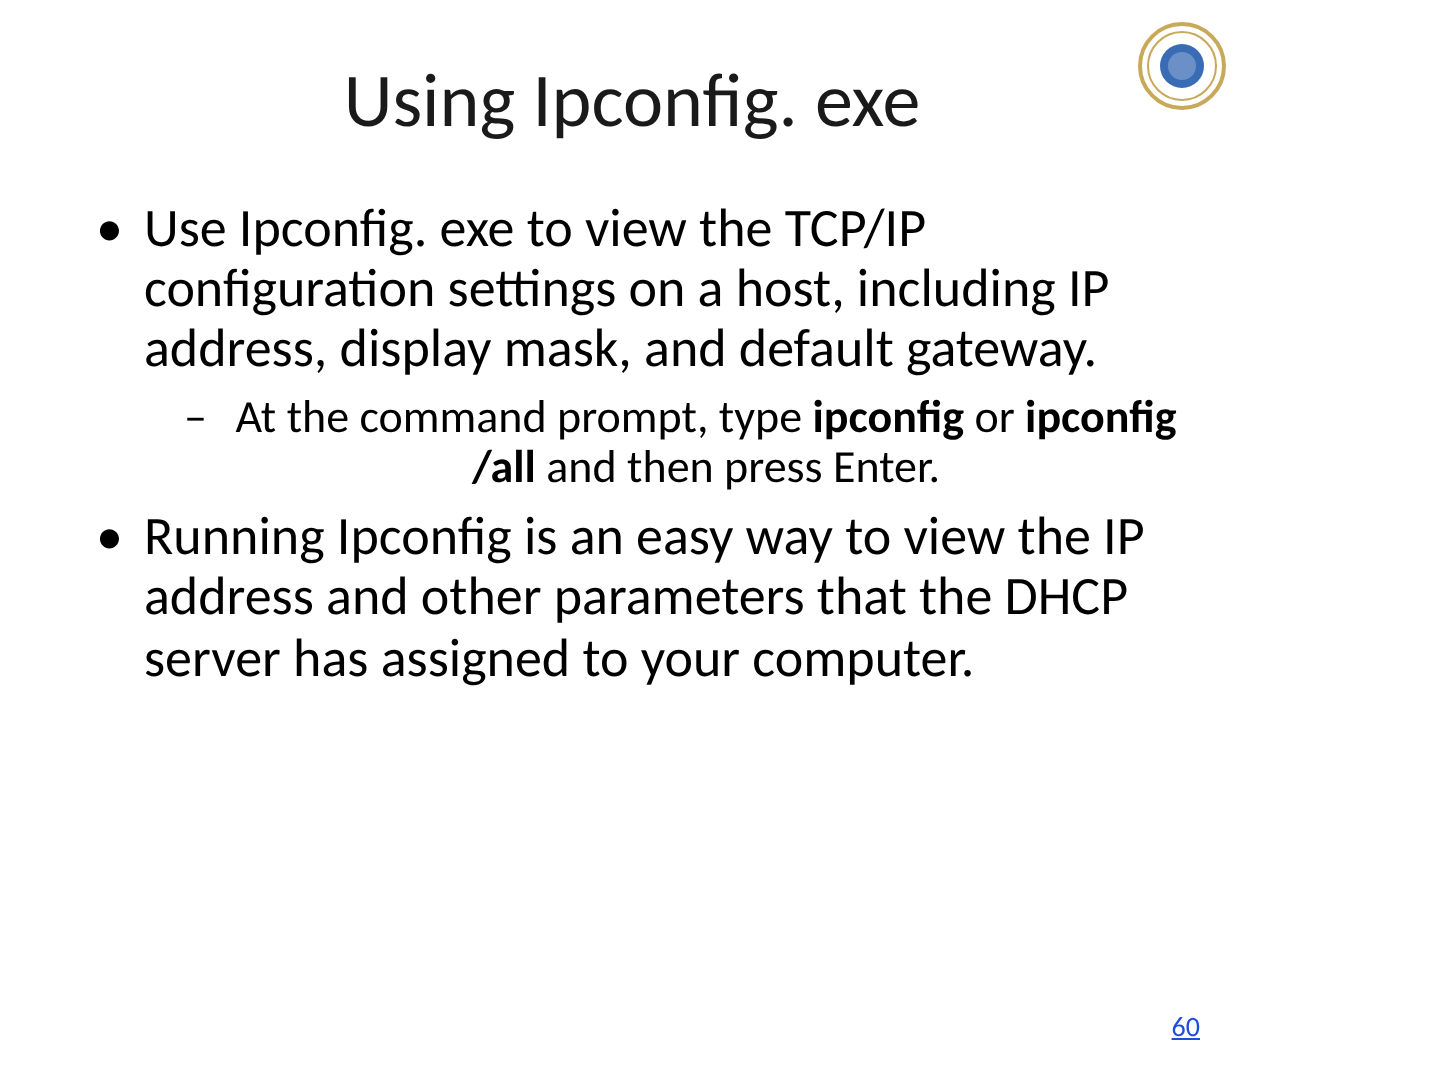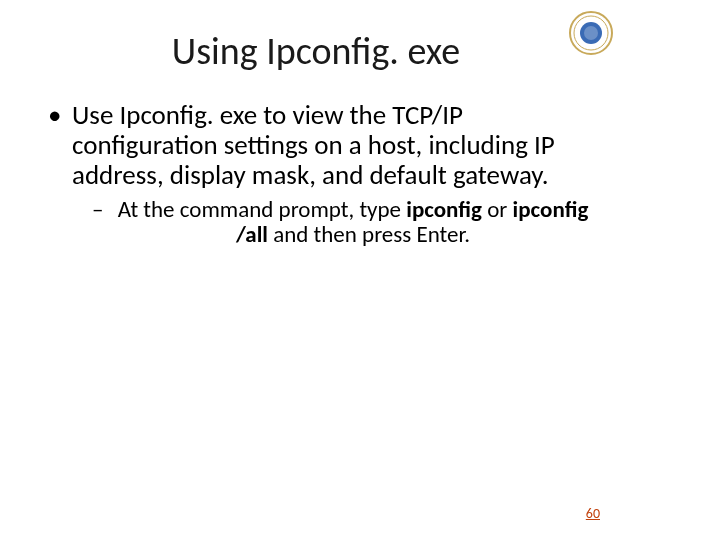--- a/index.html
+++ b/index.html
@@ -71,21 +71,21 @@
     position: absolute;
     left: 0;
     top: 0;
   }
   .bold { font-weight: 700; }
   .pagenum {
     position: absolute;
     right: 32px;
     bottom: 18px;
     font-size: 14px;
-    color: #c2410c;
+    color: #1d4ed8;
     text-decoration: underline;
   }
 </style>
 </head>
 <body>
 
 <div class="slide">
 
   <div class="logo">
     <svg viewBox="0 0 46 46" width="46" height="46">
@@ -100,16 +100,19 @@
 
   <ul class="level1">
     <li>
       <span>Use Ipconfig. exe to view the TCP/IP configuration settings on a host, including IP address, display mask, and default gateway.</span>
       <ul class="level2">
         <li>
           <span>At the command prompt, type </span><span class="bold">ipconfig</span><span> or </span><span class="bold">ipconfig /all</span><span> and then press Enter.</span>
         </li>
       </ul>
     </li>
+    <li>
+      <span>Running Ipconfig is an easy way to view the IP address and other parameters that the DHCP server has assigned to your computer.</span>
+    </li>
   </ul>
 
   <div class="pagenum">60</div>
 </div>
 
 </body></html>

